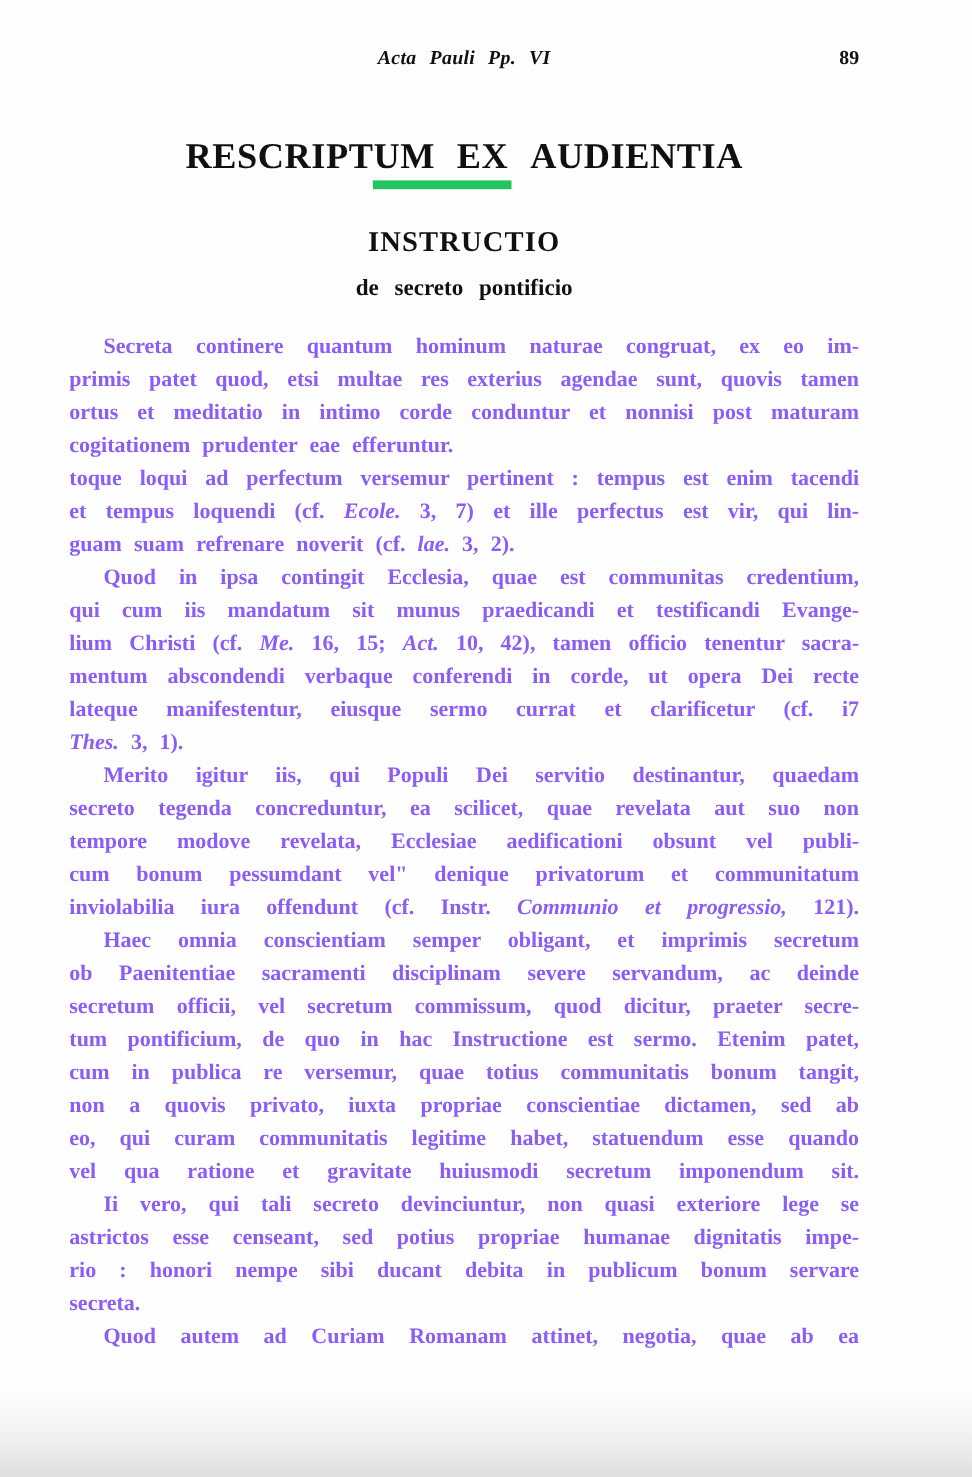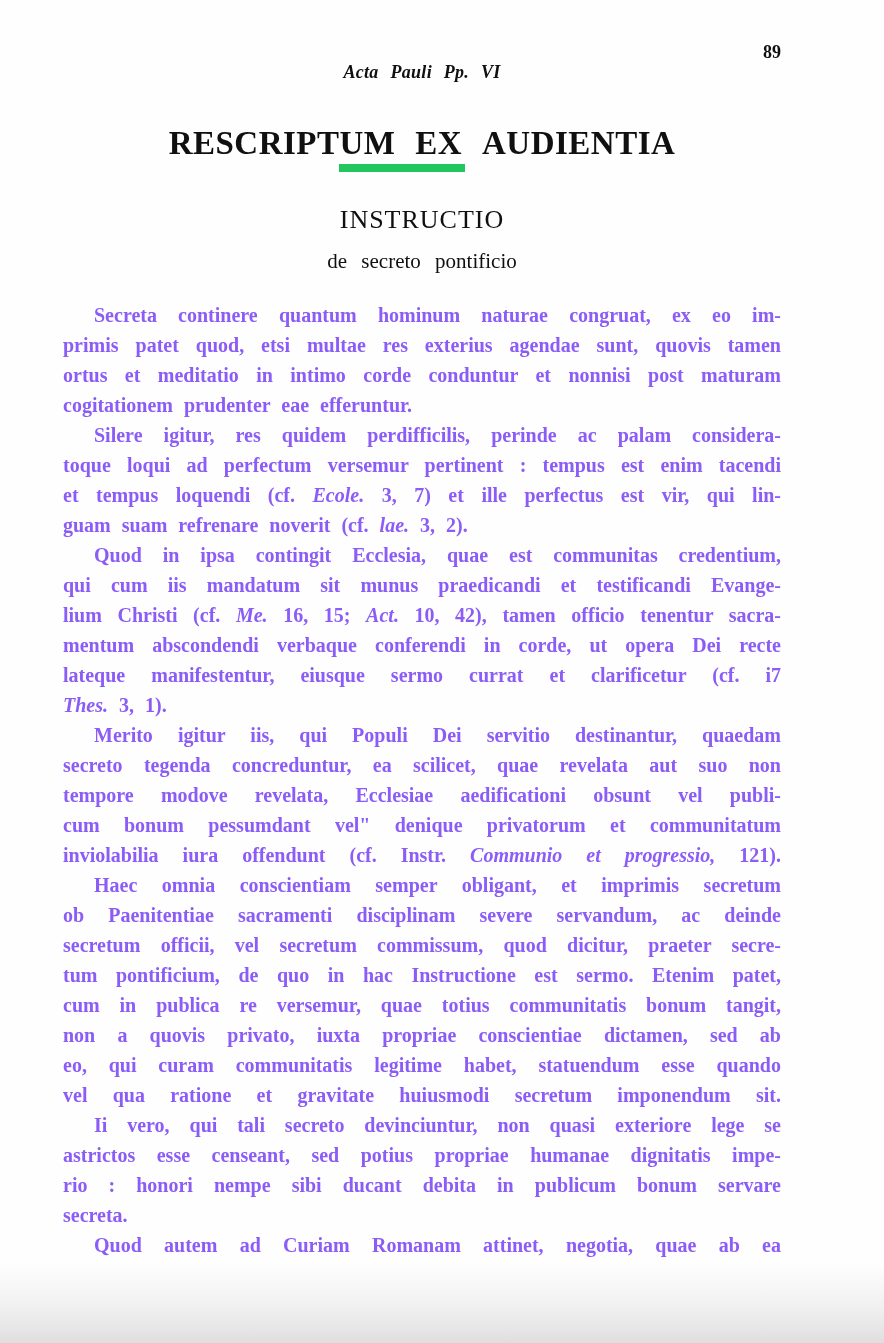--- a/index.html
+++ b/index.html
@@ -36,21 +36,20 @@
     line-height: 24px;
     font-size: 18px;
     font-weight: 700;
   }
   .running-header .journal {
     display: block;
     text-align: center;
     font-style: italic;
     word-spacing: 7px;
     letter-spacing: 0.3px;
-    margin-top: 20px;
   }
   .running-header .pageno {
     position: absolute;
     right: 0;
     top: 0;
     font-style: normal;
   }
 
   .doc-title {
     position: absolute;
@@ -73,32 +72,32 @@
     line-height: 1.05;
   }
 
   .section-heading {
     position: absolute;
     left: 63px;
     width: 718px;
     top: 203px;
     text-align: center;
     font-size: 26px;
-    font-weight: 400;
+    font-weight: 700;
     letter-spacing: 1px;
     line-height: 34px;
   }
   .section-subheading {
     position: absolute;
     left: 63px;
     width: 718px;
     top: 247px;
     text-align: center;
     font-size: 21px;
-    font-weight: 400;
+    font-weight: 700;
     word-spacing: 9px;
     line-height: 28px;
   }
 
   .body-text {
     position: absolute;
     left: 63px;
     width: 718px;
     top: 300px;
     font-size: 20px;
@@ -141,21 +140,20 @@
   <div class="section-subheading">de secreto pontificio</div>
 
   <div class="body-text">
       <div class="para">
         <div class="line just first"><span>Secreta continere quantum hominum naturae congruat, ex eo im-</span></div>
         <div class="line just"><span>primis patet quod, etsi multae res exterius agendae sunt, quovis tamen</span></div>
         <div class="line just"><span>ortus et meditatio in intimo corde conduntur et nonnisi post maturam</span></div>
         <div class="line last"><span>cogitationem prudenter eae efferuntur.</span></div>
       </div>
       <div class="para">
-        <div class="line just first"><span>Silere igitur, res quidem perdifficilis, perinde ac palam considera-</span></div>
         <div class="line just"><span>toque loqui ad perfectum versemur pertinent : tempus est enim tacendi</span></div>
         <div class="line just"><span>et tempus loquendi (cf. </span><span class="it">Ecole.</span><span> 3, 7) et ille perfectus est vir, qui lin-</span></div>
         <div class="line last"><span>guam suam refrenare noverit (cf. </span><span class="it">lae.</span><span> 3, 2).</span></div>
       </div>
       <div class="para">
         <div class="line just first"><span>Quod in ipsa contingit Ecclesia, quae est communitas credentium,</span></div>
         <div class="line just"><span>qui cum iis mandatum sit munus praedicandi et testificandi Evange-</span></div>
         <div class="line just"><span>lium Christi (cf. </span><span class="it">Me.</span><span> 16, 15; </span><span class="it">Act.</span><span> 10, 42), tamen officio tenentur sacra-</span></div>
         <div class="line just"><span>mentum abscondendi verbaque conferendi in corde, ut opera Dei recte</span></div>
         <div class="line just"><span>lateque manifestentur, eiusque sermo currat et clarificetur (cf. i7</span></div>

